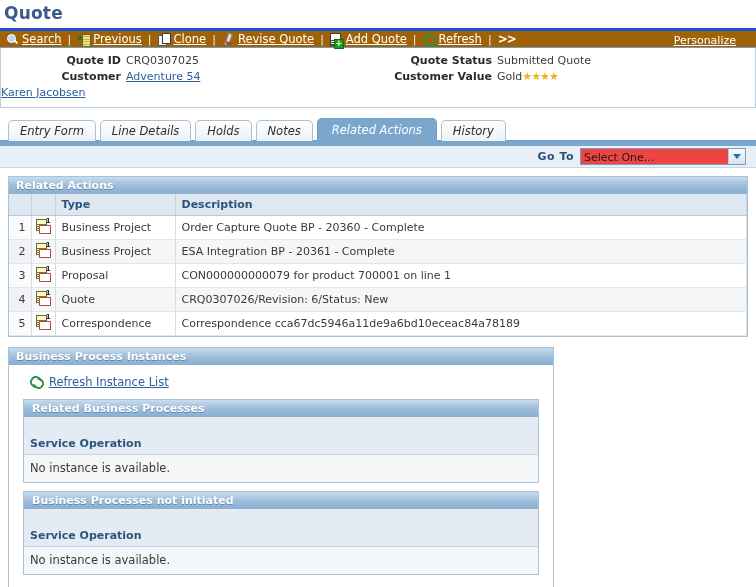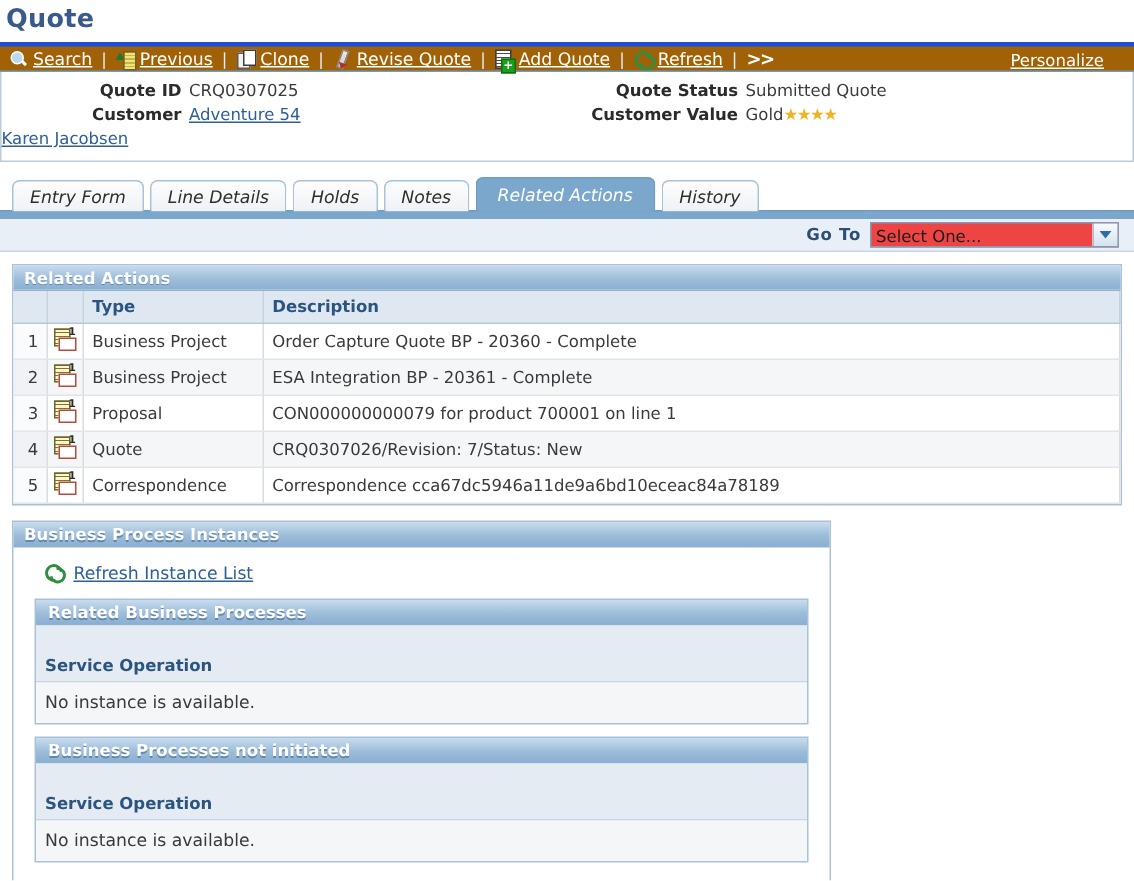--- a/index.html
+++ b/index.html
@@ -558,21 +558,21 @@
           <tr class="">
             <td class="num">3</td>
             <td class="ico"><span class="rowicon"><span class="tick">1</span></span></td>
             <td class="c-type">Proposal</td>
             <td>CON000000000079 for product 700001 on line 1</td>
           </tr>
           <tr class="alt">
             <td class="num">4</td>
             <td class="ico"><span class="rowicon"><span class="tick">1</span></span></td>
             <td class="c-type">Quote</td>
-            <td>CRQ0307026/Revision: 7/Status: New</td>
+            <td>CRQ0307026/Revision: 6/Status: New</td>
           </tr>
           <tr class="">
             <td class="num">5</td>
             <td class="ico"><span class="rowicon"><span class="tick">1</span></span></td>
             <td class="c-type">Correspondence</td>
             <td>Correspondence cca67dc5946a11de9a6bd10eceac84a78189</td>
           </tr>
         </tbody>
     </table>
   </div>

